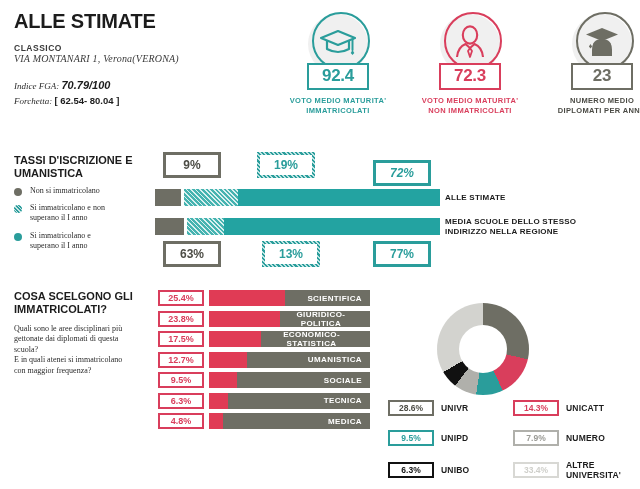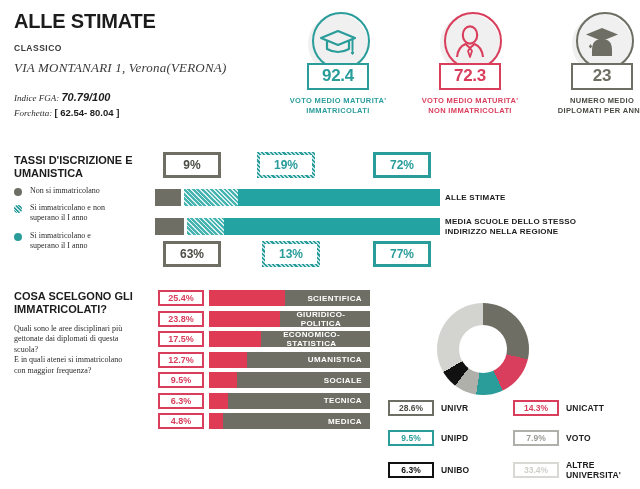--- a/index.html
+++ b/index.html
@@ -20,21 +20,21 @@
   .school-head { position: absolute; left: 14px; top: 10px; width: 270px; }
   .school-name {
     font-size: 20px; font-weight: bold; color: #1c1c1c;
     letter-spacing: -0.2px; line-height: 1.1;
   }
   .school-type {
     margin-top: 11px; font-size: 8.5px; font-weight: bold;
     color: #3a3a3a; letter-spacing: 0.5px;
   }
   .school-address {
-    margin-top: 7px; font-size: 13px; font-style: italic;
+    font-size: 10px; font-style: italic;
     font-family: "Liberation Serif", serif; color: #3a3a3a;
     letter-spacing: 0.2px;
   }
   .fga-block { margin-top: 13px; }
   .fga-line {
     font-size: 9px; font-style: italic; color: #2b2b2b;
     font-family: "Liberation Serif", serif; line-height: 1.5;
   }
   .fga-line b {
     font-family: "Liberation Sans", sans-serif;
@@ -294,21 +294,21 @@
         <span class="legend-dot d-teal"></span>
         <span class="legend-text">
           <span>Si immatricolano e</span><br>
           <span>superano il I anno</span>
         </span>
       </div>
     </div>
 
     <div class="pctbox p-gray" style="left:163px; top:2px;">9%</div>
     <div class="pctbox p-hatch" style="left:257px; top:2px;">19%</div>
-    <div class="pctbox p-teal" style="left:373px; top:2px;">72%</div>
+    <div class="pctbox p-teal" style="left:373px; top:10px;font-style:italic;">72%</div>
 
     <div class="bar" style="left:155px; top:39px; width:285px;">
       <div class="seg-gray" style="width:9%;"></div>
       <div style="width:1.2%"></div>
       <div class="seg-hatch" style="width:19%;"></div>
       <div class="seg-teal" style="flex:1 1 auto;"></div>
     </div>
     <div class="bar-label" style="left:445px; top:43px;">
       <div>ALLE STIMATE</div>
     </div>
@@ -410,21 +410,21 @@
       <div class="uni-item">
         <div class="uni-box u-red">14.3%</div>
         <div class="uni-name">UNICATT</div>
       </div>
       <div class="uni-item">
         <div class="uni-box u-teal">9.5%</div>
         <div class="uni-name">UNIPD</div>
       </div>
       <div class="uni-item">
         <div class="uni-box u-mid">7.9%</div>
-        <div class="uni-name">VOTO</div>
+        <div class="uni-name">NUMERO</div>
       </div>
       <div class="uni-item">
         <div class="uni-box u-black">6.3%</div>
         <div class="uni-name">UNIBO</div>
       </div>
       <div class="uni-item">
         <div class="uni-box u-light">33.4%</div>
         <div class="uni-name">
           <div>ALTRE</div>
           <div>UNIVERSITA'</div>

